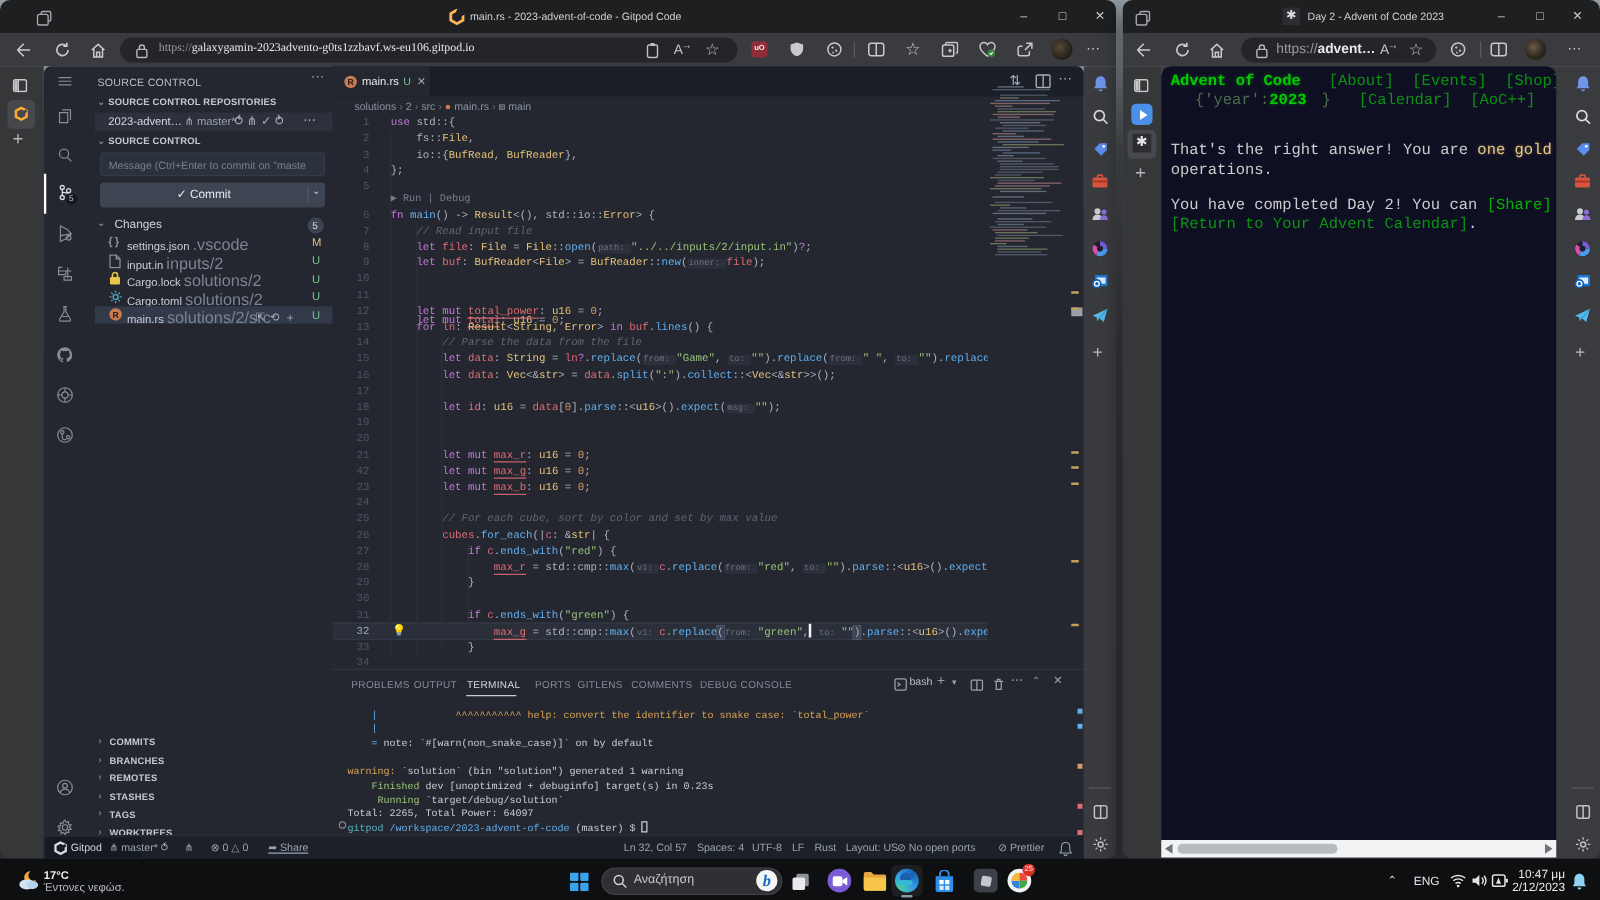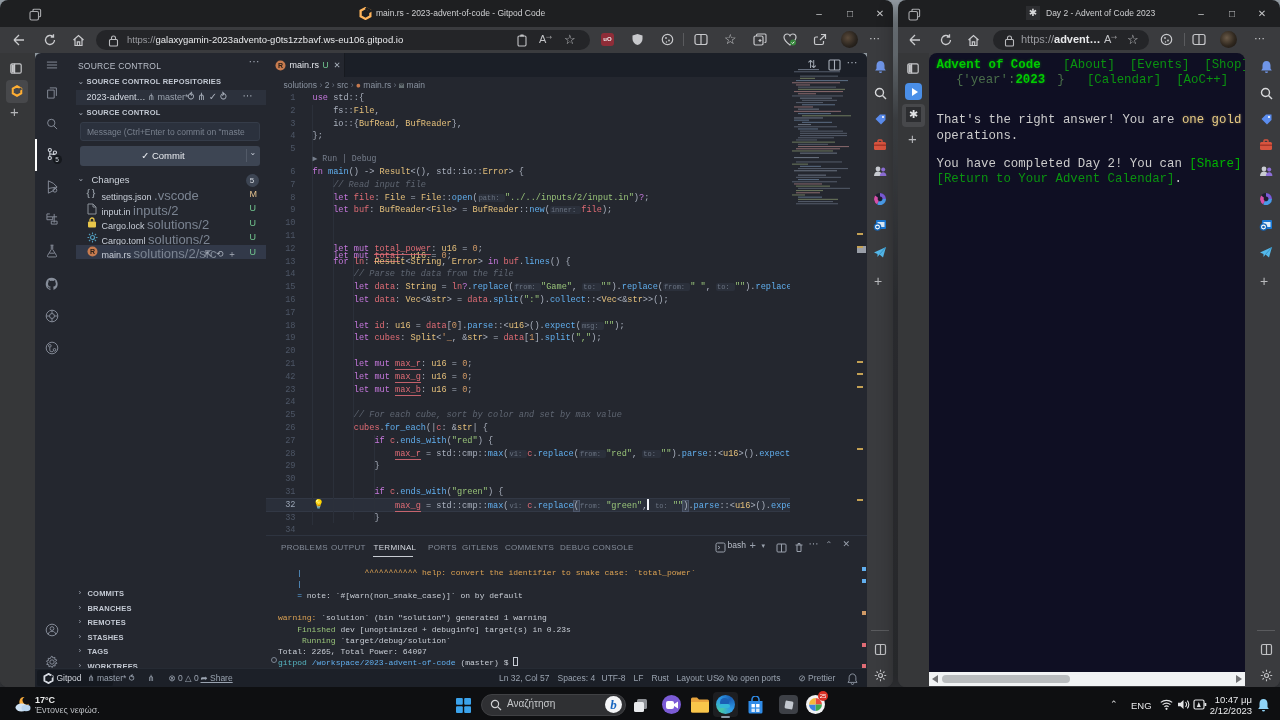--- a/index.html
+++ b/index.html
@@ -60,21 +60,21 @@
         <path d="M11.5 7 a4.5 4.5 0 1 1 -1.4 -3.3 M10.5 1.2 l0 2.8 -2.8 0" stroke="#c9cacd" stroke-width="1.3" fill="none"></path>
       </svg>
       <svg class="ico" style="left:71px;top:5.5px;" width="15" height="15" viewBox="0 0 15 15">
         <path d="M2.5 7 L7.5 2.5 L12.5 7 M4 6 V12.5 H11 V6 M6.3 12.5 V8.8 H8.7 V12.5" stroke="#c9cacd" stroke-width="1.2" fill="none"></path>
       </svg>
       <div class="pill" style="left:96px;width:494px;"></div>
       <svg class="ico" style="left:108px;top:8px;" width="11" height="12" viewBox="0 0 11 12">
         <rect x="1.5" y="4.5" width="8" height="6.5" rx="1" fill="none" stroke="#b9babd" stroke-width="1.1"></rect>
         <path d="M3.5 4.5 V3 a2 2 0 0 1 4 0 V4.5" fill="none" stroke="#b9babd" stroke-width="1.1"></path>
       </svg>
-      <div class="abs" style="left:127px;top:7px;font-size:9.5px;color:#9b9ca1;">https://<span style="color:#e8e9eb;">galaxygamin-2023advento-g0ts1zzbavf.ws-eu106.gitpod.io</span></div>
+      <div class="abs" style="left:127px;top:7px;font-size:9.5px;color:#9b9ca1;font-family:Liberation Serif, serif;">https://<span style="color:#e8e9eb;">galaxygamin-2023advento-g0ts1zzbavf.ws-eu106.gitpod.io</span></div>
       <svg class="ico" style="left:516px;top:7px;" width="12" height="13" viewBox="0 0 12 13">
         <rect x="2" y="2" width="8" height="10" rx="1.2" fill="none" stroke="#c2c3c6" stroke-width="1.1"></rect>
         <path d="M4 2 h4 M4.5 1 h3" stroke="#c2c3c6" stroke-width="1.2"></path>
       </svg>
       <div class="abs" style="left:539px;top:6px;font-size:11px;color:#c2c3c6;">A<span style="font-size:7px;vertical-align:4px;">⤑</span></div>
       <div class="abs" style="left:564px;top:5px;font-size:13px;color:#c2c3c6;">☆</div>
       <div class="abs" style="left:601px;top:6px;width:13px;height:13px;background:#8f2d38;border-radius:3px;color:#eee;font-size:6px;text-align:center;line-height:13px;font-weight:bold;">uO</div>
       <svg class="ico" style="left:631px;top:6px;" width="13" height="13" viewBox="0 0 13 13">
         <path d="M6.5 1 L11.5 2.5 V6 c0 3-2.2 5.2-5 6 c-2.8-.8-5-3-5-6 V2.5 Z" fill="#c8c9cc"></path>
       </svg>
@@ -324,21 +324,20 @@
           <div class="lnum mono" style="top:178.4px;color:#4d5666;">14</div>
           <div class="codeline mono" style="top:178.4px;">        <span class="cm">// Parse the data from the file</span></div>
           <div class="lnum mono" style="top:191.2px;color:#4d5666;">15</div>
           <div class="codeline mono" style="top:191.2px;">        <span class="k">let</span> <span class="v">data</span>: <span class="t">String</span> = <span class="v">ln</span><span class="k">?</span>.<span class="f">replace</span>(<span class="chip">from:&nbsp;</span><span class="s">"Game"</span>, <span class="chip">to:&nbsp;</span><span class="s">""</span>).<span class="f">replace</span>(<span class="chip">from:&nbsp;</span><span class="s">"&nbsp;"</span>, <span class="chip">to:&nbsp;</span><span class="s">""</span>).<span class="f">replace</span>(</div>
           <div class="lnum mono" style="top:204.0px;color:#4d5666;">16</div>
           <div class="codeline mono" style="top:204.0px;">        <span class="k">let</span> <span class="v">data</span>: <span class="t">Vec</span>&lt;&amp;<span class="t">str</span>&gt; = <span class="v">data</span>.<span class="f">split</span>(<span class="s">":"</span>).<span class="f">collect</span>::&lt;<span class="t">Vec</span>&lt;&amp;<span class="t">str</span>&gt;&gt;();</div>
           <div class="lnum mono" style="top:216.8px;color:#4d5666;">17</div>
           <div class="lnum mono" style="top:229.6px;color:#4d5666;">18</div>
           <div class="codeline mono" style="top:229.6px;">        <span class="k">let</span> <span class="v">id</span>: <span class="t">u16</span> = <span class="v">data</span>[<span class="n">0</span>].<span class="f">parse</span>::&lt;<span class="t">u16</span>&gt;().<span class="f">expect</span>(<span class="chip">msg:&nbsp;</span><span class="s">""</span>);</div>
           <div class="lnum mono" style="top:242.4px;color:#4d5666;">19</div>
-          <div class="codeline mono" style="top:242.4px;">        <span class="k">let</span> <span class="v">cubes</span>: <span class="t">Split</span>&lt;<span class="n">'_</span>, &amp;<span class="t">str</span>&gt; = <span class="v">data</span>[<span class="n">1</span>].<span class="f">split</span>(<span class="s">","</span>);</div>
           <div class="lnum mono" style="top:255.2px;color:#4d5666;">20</div>
           <div class="lnum mono" style="top:268.0px;color:#4d5666;">21</div>
           <div class="codeline mono" style="top:268.0px;">        <span class="k">let</span> <span class="k">mut</span> <span class="v u">max_r</span>: <span class="t">u16</span> = <span class="n">0</span>;</div>
           <div class="lnum mono" style="top:280.8px;color:#4d5666;">42</div>
           <div class="codeline mono" style="top:280.8px;">        <span class="k">let</span> <span class="k">mut</span> <span class="v u">max_g</span>: <span class="t">u16</span> = <span class="n">0</span>;</div>
           <div class="lnum mono" style="top:293.6px;color:#4d5666;">23</div>
           <div class="codeline mono" style="top:293.6px;">        <span class="k">let</span> <span class="k">mut</span> <span class="v u">max_b</span>: <span class="t">u16</span> = <span class="n">0</span>;</div>
           <div class="lnum mono" style="top:306.4px;color:#4d5666;">24</div>
           <div class="lnum mono" style="top:319.2px;color:#4d5666;">25</div>
           <div class="codeline mono" style="top:319.2px;">        <span class="cm">// For each cube, sort by color and set by max value</span></div>
@@ -477,21 +476,21 @@
         <div class="abs" style="left:2px;top:617px;width:76px;height:16px;background:#151920;border-radius:2px;"></div>
         <svg class="ico" style="left:8px;top:619.5px;" width="11" height="11" viewBox="0 0 24 24">
           <path d="M12 2 L21 7 V17 L12 22 L3 17 V7 Z" fill="none" stroke="#d7dbe2" stroke-width="4"></path>
           <path d="M21 6.8 L14.5 10.4" stroke="#1c2028" stroke-width="5"></path>
           <circle cx="12" cy="12" r="3.2" fill="#1c2028"></circle>
         </svg>
         <div class="stat" style="left:22px;color:#d0d4db;">Gitpod</div>
         <div class="stat" style="left:53px;">⋔ master* ⥀</div>
         <div class="stat" style="left:113px;">⋔</div>
         <div class="stat" style="left:134px;">⊗ 0 △ 0</div>
-        <div class="stat" style="left:166px;text-decoration:underline;">➦ Share</div>
+        <div class="stat" style="left:180px;text-decoration:underline;">➦ Share</div>
         <div class="stat" style="left:464.5px;">Ln 32, Col 57</div>
         <div class="stat" style="left:523px;">Spaces: 4</div>
         <div class="stat" style="left:567px;">UTF-8</div>
         <div class="stat" style="left:599px;">LF</div>
         <div class="stat" style="left:617px;">Rust</div>
         <div class="stat" style="left:642px;">Layout: US</div>
         <div class="stat" style="left:683px;">⊘ No open ports</div>
         <div class="stat" style="left:764px;">⊘ Prettier</div>
         <svg class="ico" style="left:812px;top:620px;" width="11" height="12" viewBox="0 0 13 14">
           <path d="M6.5 1 C4 1 2.5 3 2.5 5.5 V9 L1.2 11 H11.8 L10.5 9 V5.5 C10.5 3 9 1 6.5 1 Z M5 12 a1.5 1.5 0 0 0 3 0" fill="none" stroke="#9aa3b0" stroke-width="1"></path>

